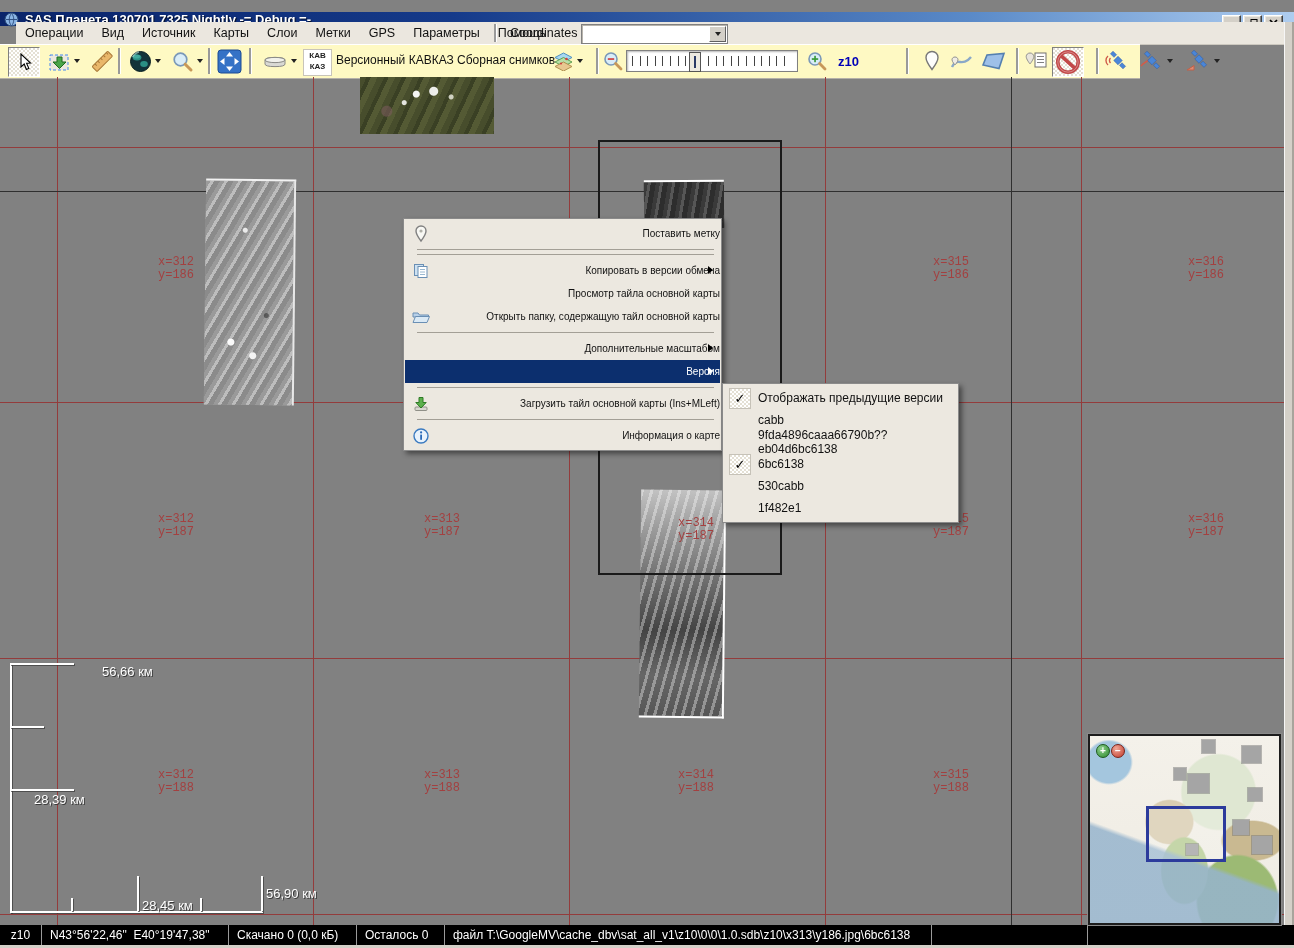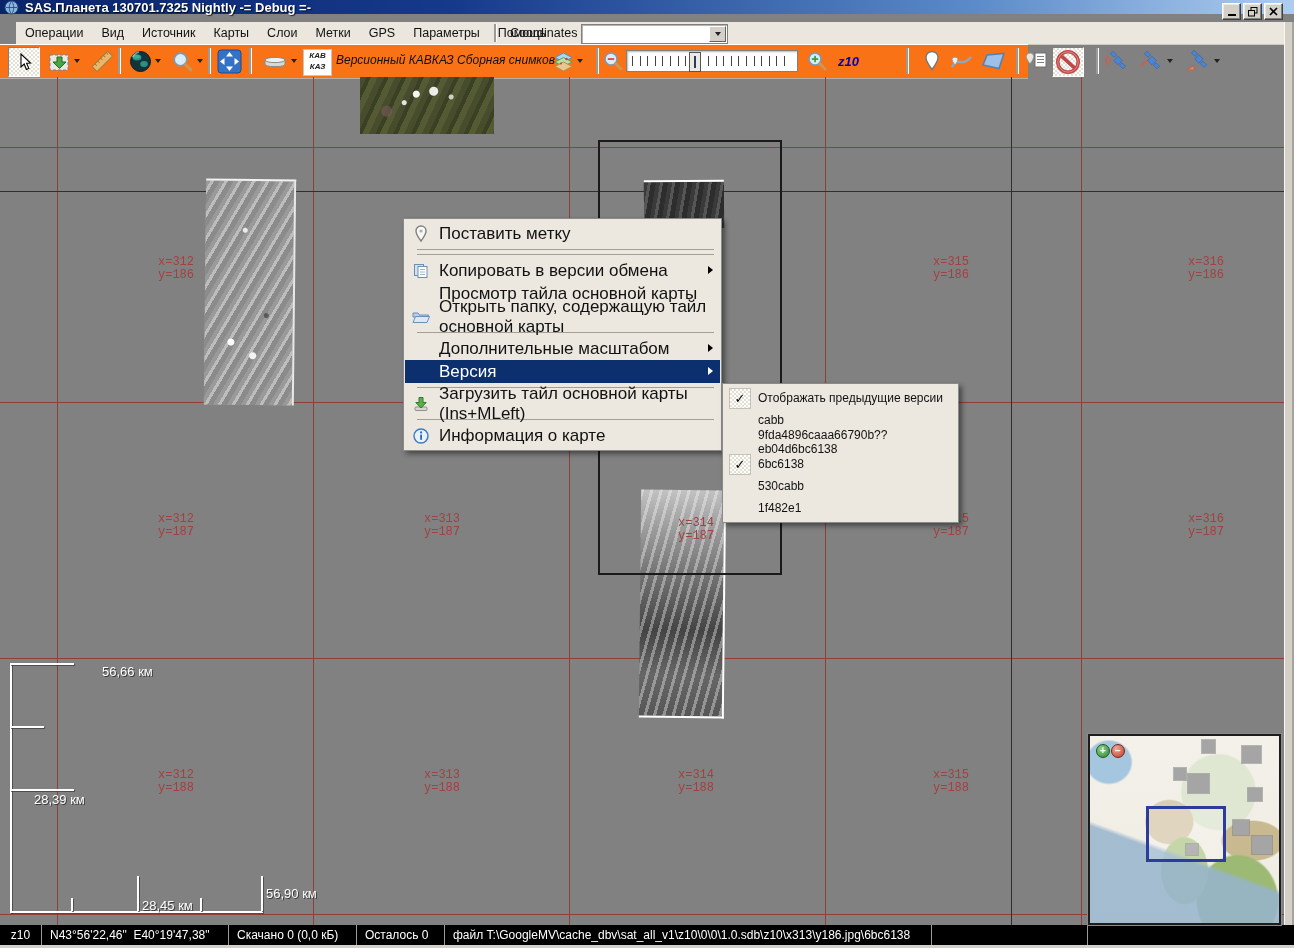--- a/index.html
+++ b/index.html
@@ -1,21 +1,21 @@
 <!DOCTYPE html>
 <html><head>
 <meta charset="utf-8">
 <style>
   html,body{margin:0;padding:0;background:#555;}
   .screen{position:relative;width:1294px;height:948px;background:#818181;overflow:hidden;
           font-family:"Liberation Sans",sans-serif;-webkit-font-smoothing:antialiased;}
   .abs{position:absolute;}
 
   
-  .titlebar{position:absolute;left:0;top:0;width:1294px;height:14px;
+  .titlebar{position:absolute;left:0;top:12px;width:1294px;height:14px;
     background:linear-gradient(90deg,#0a246a 0%,#153a8a 35%,#5a8ac8 75%,#aecdf0 100%);
     display:flex;align-items:center;padding-left:4px;box-sizing:border-box;}
   .title-text{color:#fff;font-weight:bold;font-size:13px;margin-left:6px;text-shadow:1px 1px 1px rgba(0,0,0,.75);white-space:pre;}
   .win-btns{position:absolute;right:11px;top:3px;display:flex;gap:2px;}
   .win-btn{width:17px;height:15px;background:#d4d0c8;border:1px solid;border-color:#fff #404040 #404040 #fff;
     box-shadow:inset -1px -1px 0 #808080,inset 1px 1px 0 #ece9e0;display:flex;align-items:center;justify-content:center;}
   .g-min{width:8px;height:2px;background:#000;margin-top:7px;}
 
   
   .menubar{position:absolute;left:16px;top:22px;width:1284px;height:22px;background:#ebe7df;
@@ -23,22 +23,22 @@
   .menu-item{padding:3px 9px;}
   .mb-sep{position:absolute;left:478px;top:2px;width:2px;height:18px;background:#9a9a9a;box-shadow:1px 0 0 #fff;}
   .coords-group{position:absolute;left:488px;top:0;height:22px;display:flex;align-items:center;gap:6px;padding:0 6px;}
   .caret{width:0;height:0;border-left:3px solid transparent;border-right:3px solid transparent;border-top:4px solid #222;}
   .coords-combo{position:absolute;left:565px;top:2px;width:145px;height:18px;background:#fff;
     border:1px solid #808080;box-shadow:inset 1px 1px 0 #b8b4ac;}
   .combo-arrow{position:absolute;right:1px;top:1px;width:15px;height:14px;background:#d4d0c8;
     border:1px solid;border-color:#fff #606060 #606060 #fff;display:flex;align-items:center;justify-content:center;}
 
   
-  .toolbar{position:absolute;left:0;top:44px;width:1028px;height:33px;background:#f97316;
-    border-top:1px solid #fff;border-bottom:1px solid #b4b0a8;font-style:italic;}
+  .toolbar{position:absolute;left:0;top:44px;width:1140px;height:33px;background:#fef9c3;
+    border-top:1px solid #fff;border-bottom:1px solid #b4b0a8;}
   .tbtn{position:absolute;top:2px;height:28px;display:flex;align-items:center;justify-content:center;gap:3px;}
   .checker{background-color:#f2efe6;background-image:conic-gradient(#fff 25%,#e4e0d4 0 50%,#fff 0 75%,#e4e0d4 0);background-size:4px 4px;}
   .pressed{border:1px solid;border-color:#808080 #fff #fff #808080;}
   .tb-sep{position:absolute;top:3px;width:2px;height:26px;background:#9a9a9a;box-shadow:1px 0 0 #fff;}
   .kav-badge{position:absolute;left:303px;top:4px;width:27px;height:25px;background:#fff;border:1px solid #c8c4ba;
     font-size:8px;font-weight:bold;line-height:11px;text-align:center;color:#222;}
   .map-name{position:absolute;left:336px;top:8px;font-size:12px;color:#111;display:flex;align-items:center;gap:6px;}
   .zoom-slider{position:absolute;left:626px;top:5px;width:172px;height:22px;background:#fff;border:1px solid #808080;
     box-shadow:inset 1px 1px 2px #b8b8b8;box-sizing:border-box;}
   .slider-ticks{position:absolute;left:5px;right:5px;top:5px;bottom:5px;
@@ -84,21 +84,21 @@
       repeating-linear-gradient(105deg,rgba(255,255,255,.35) 0 3px,transparent 3px 9px),
       linear-gradient(#c2c2c2 0%,#9a9a9a 18%,#6e6e6e 40%,#444 62%,#666 82%,#565656 100%);}
 
   
   .wline{position:absolute;background:#fff;box-shadow:1px 1px 0 rgba(50,50,50,.65);z-index:7;}
   .wlabel{position:absolute;color:#fff;font-size:13px;text-shadow:1px 1px 0 #3a3a3a;z-index:7;white-space:pre;}
 
   
   .cmenu{position:absolute;left:403px;top:218px;width:319px;background:#ece8e0;border:1px solid #8a8a8a;
     box-shadow:3px 3px 5px rgba(0,0,0,.45);padding:3px 1px;box-sizing:border-box;z-index:40;}
-  .cmi{height:23px;display:flex;align-items:center;position:relative;padding-left:34px;font-size:17px;color:#111;}
+  .cmi{height:23px;display:flex;align-items:center;position:relative;padding-left:34px;font-size:10px;color:#111;justify-content:flex-end;}
   .cmi .ico{position:absolute;left:6px;top:2px;width:20px;height:19px;display:flex;align-items:center;justify-content:center;}
   .subarr{position:absolute;right:7px;top:7px;width:0;height:0;border-top:4px solid transparent;border-bottom:4px solid transparent;border-left:5px solid #000;}
   .cmi.hl{background:#0c2f6e;color:#fff;}
   .cmi.hl .subarr{border-left-color:#fff;}
   .cmsep{height:1px;background:#a39f96;margin:4px 6px 4px 12px;}
 
   .vsub{position:absolute;left:722px;top:383px;width:237px;background:#ece8e0;border:1px solid #8a8a8a;
     box-shadow:3px 3px 5px rgba(0,0,0,.45);padding:3px 1px;box-sizing:border-box;z-index:41;}
   .vsi{height:22px;display:flex;align-items:center;position:relative;padding-left:34px;font-size:12px;color:#111;}
   .chkbox{position:absolute;left:5px;top:1px;width:20px;height:19px;border:1px solid #c6c2b8;

